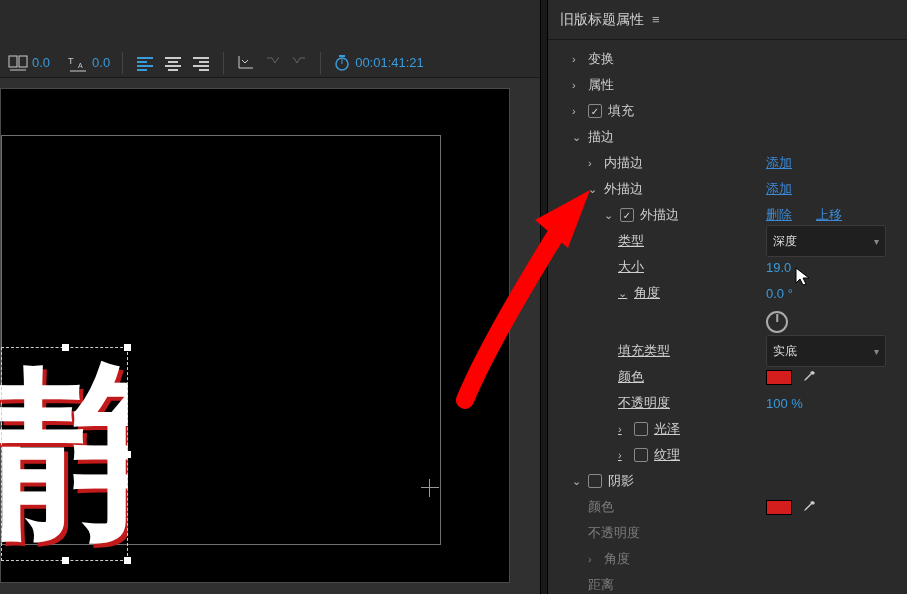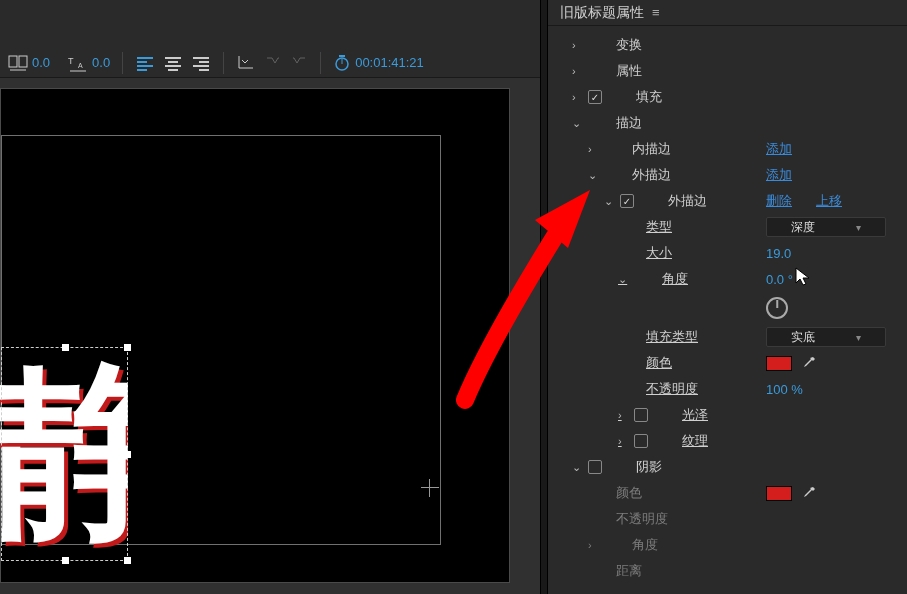--- a/index.html
+++ b/index.html
@@ -88,21 +88,21 @@
     position:absolute;left:540px;top:0;width:8px;height:594px;
     background:var(--divider);
     border-left:1px solid #000;border-right:1px solid #000;
   }
   .panel{
     position:absolute;left:548px;top:0;right:0;bottom:0;
     background:var(--bg);
     overflow:hidden;
   }
   .panel-title{
-    height:26px;display:flex;align-items:center;gap:8px;
+    height:40px;display:flex;align-items:center;gap:8px;
     padding:0 12px;border-bottom:1px solid var(--divider);
     font-size:14px;
     text-align:center;
   }
   .menu-icon{color:#aaa;font-size:13px;}
 
   .rows{padding-top:6px;}
   .row{
     display:flex;align-items:center;height:var(--row-h);
     padding:0 8px;
@@ -111,33 +111,33 @@
   .pad1{padding-left:24px;}
   .pad2{padding-left:40px;}
   .pad3{padding-left:56px;}
   .pad4{padding-left:70px;text-decoration:underline;}
   .twisty{display:inline-block;width:12px;color:#bbb;margin-right:4px;font-size:11px;}
   .chk{
     display:inline-flex;width:14px;height:14px;border:1px solid #888;margin-right:6px;
     align-items:center;justify-content:center;font-size:10px;color:#ddd;border-radius:2px;
   }
   .chk.on::after{content:"✓";}
-  .label{flex:0 0 auto;margin-left:28px;}
+  .label{flex:0 0 auto;}
   .val{color:var(--accent);min-width:50px;}
   .link{color:var(--link);text-decoration:underline;cursor:pointer;}
   .link + .link{margin-left:14px;text-decoration:underline;}
   .right-col{position:absolute;left:766px;display:flex;align-items:center;gap:10px;}
   .row{position:relative;}
   .row .right-col{left:218px;} 
 
   .select{
-    height:20px;min-width:120px;
+    height:32px;min-width:120px;
     background:#1f1f1f;border:1px solid #3a3a3a;border-radius:2px;
     display:flex;align-items:center;justify-content:space-between;
-    padding:0 24px;font-size:12px;color:#ddd;
+    padding:0 6px;font-size:12px;color:#ddd;
   }
   .select .caret{color:#888;font-size:10px;}
 
   .swatch{width:26px;height:15px;border:1px solid #000;}
   .red{background:#d41e1e;}
   .eyedrop{color:#ccc;}
 
   .dim{color:var(--text-dim);}
   .deg::after{content:" °";}
   .pct::after{content:" %";}

